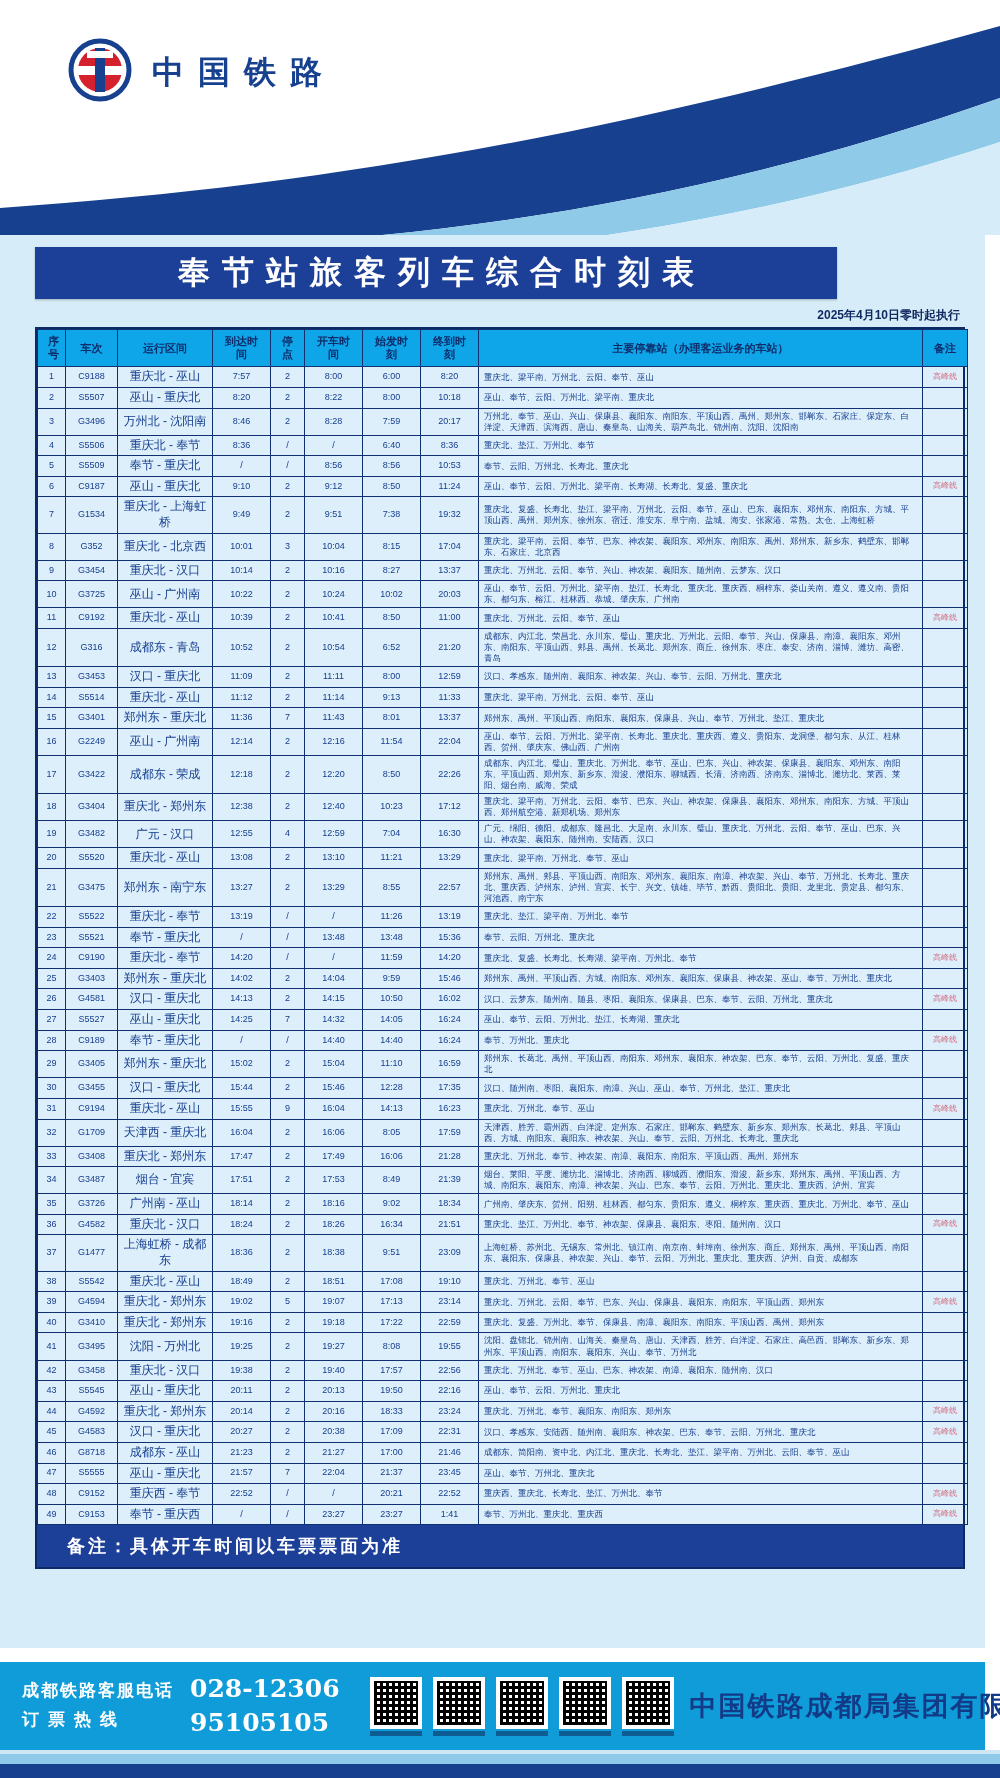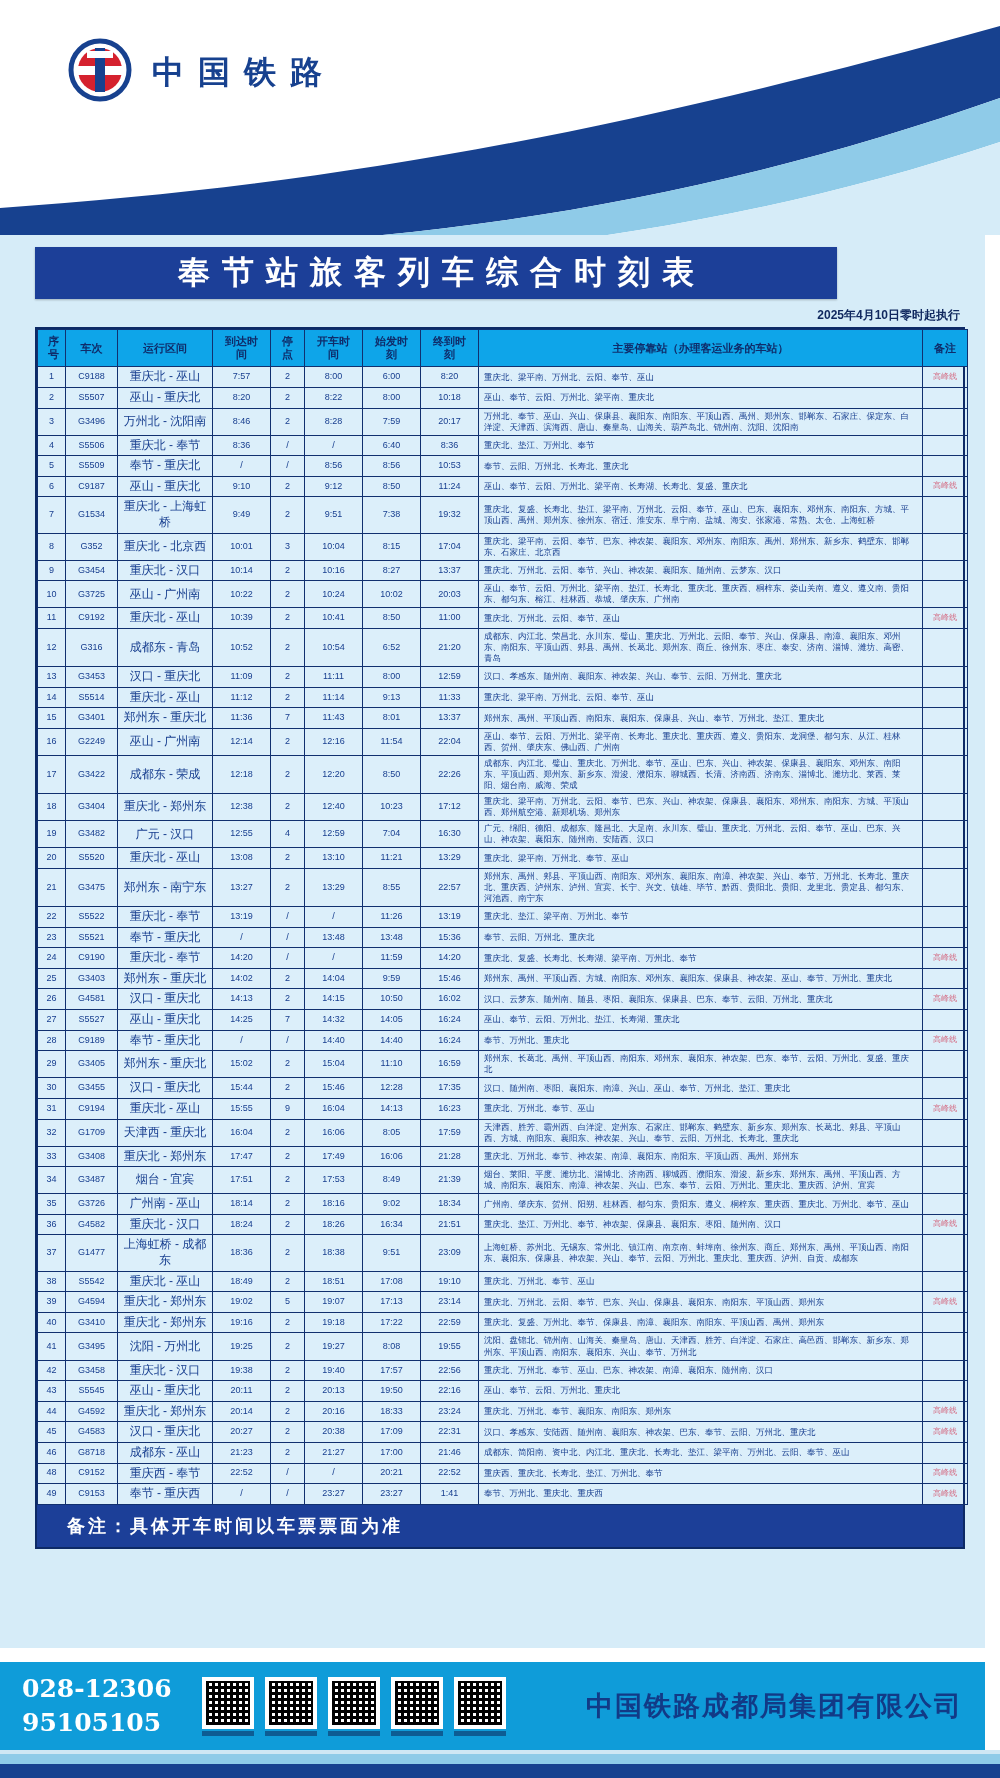--- a/index.html
+++ b/index.html
@@ -658,20 +658,32 @@
             <td class="c2">成都东 - 巫山</td>
             <td class="c3">21:23</td>
             <td class="c4">2</td>
             <td class="c5">21:27</td>
             <td class="c6">17:00</td>
             <td class="c7">21:46</td>
             <td class="c8">成都东、简阳南、资中北、内江北、重庆北、长寿北、垫江、梁平南、万州北、云阳、奉节、巫山</td>
             <td class="c9"></td>
           </tr>
           <tr>
+            <td class="c0">47</td>
+            <td class="c1">S5555</td>
+            <td class="c2">巫山 - 重庆北</td>
+            <td class="c3">21:57</td>
+            <td class="c4">7</td>
+            <td class="c5">22:04</td>
+            <td class="c6">21:37</td>
+            <td class="c7">23:45</td>
+            <td class="c8">巫山、奉节、万州北、重庆北</td>
+            <td class="c9"></td>
+          </tr>
+          <tr>
             <td class="c0">48</td>
             <td class="c1">C9152</td>
             <td class="c2">重庆西 - 奉节</td>
             <td class="c3">22:52</td>
             <td class="c4">/</td>
             <td class="c5">/</td>
             <td class="c6">20:21</td>
             <td class="c7">22:52</td>
             <td class="c8">重庆西、重庆北、长寿北、垫江、万州北、奉节</td>
             <td class="c9">高峰线</td>
@@ -688,20 +700,24 @@
             <td class="c8">奉节、万州北、重庆北、重庆西</td>
             <td class="c9">高峰线</td>
           </tr>
         </tbody>
     </table>
     <div class="foot-note">备注：具体开车时间以车票票面为准</div>
   </div>
 
   <div class="white-gap"></div>
   <div class="footer">
+    <div class="svc">
+      <div class="l1">成都铁路客服电话</div>
+      <div class="l2">订票热线</div>
+    </div>
     <div class="phones">
       <div>028-12306</div>
       <div>95105105</div>
     </div>
     <div class="qrs" id="qrs">
         <div class="qr">
           <div class="qr-box">
             <div class="qr-pat"></div>
           </div>
           <div class="qr-cap"></div>

